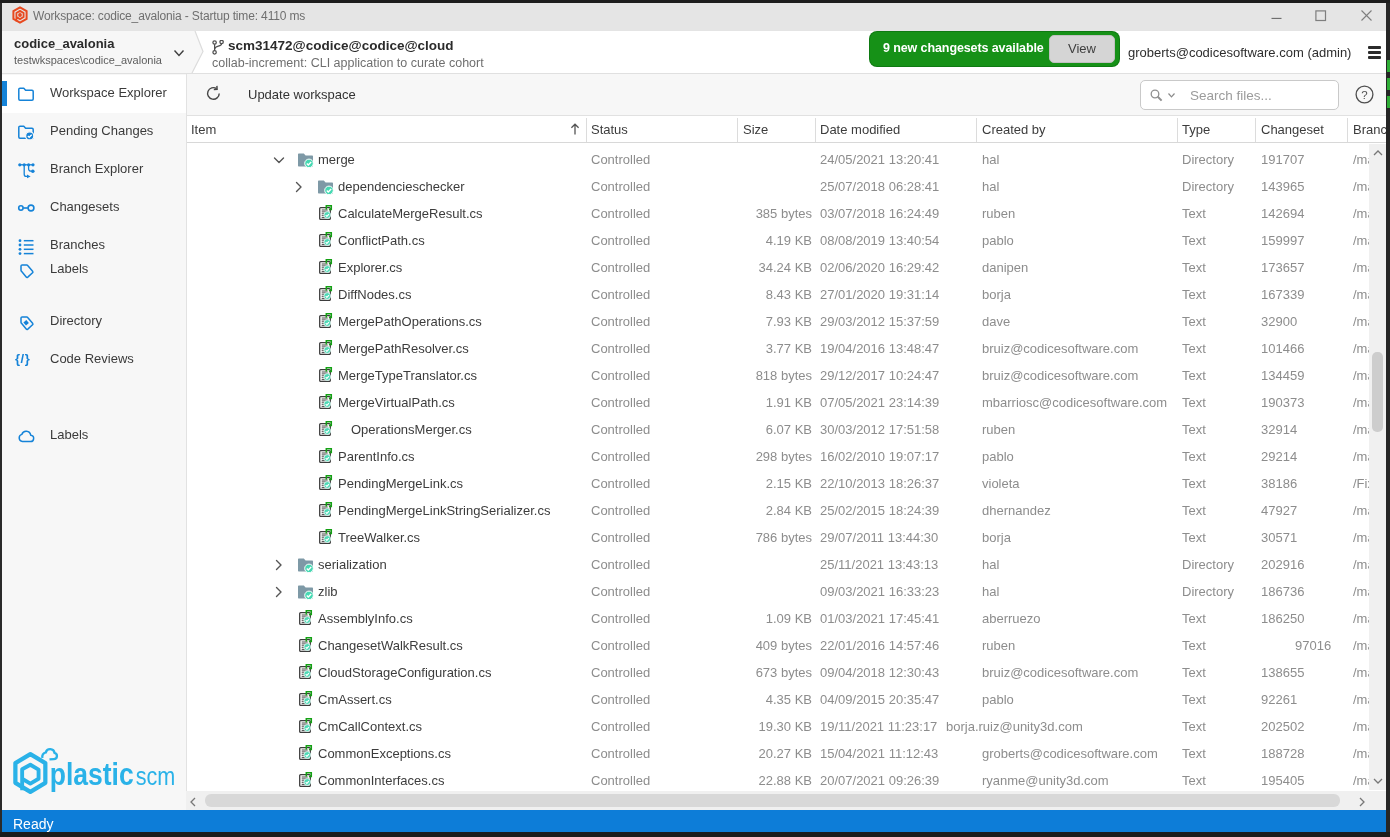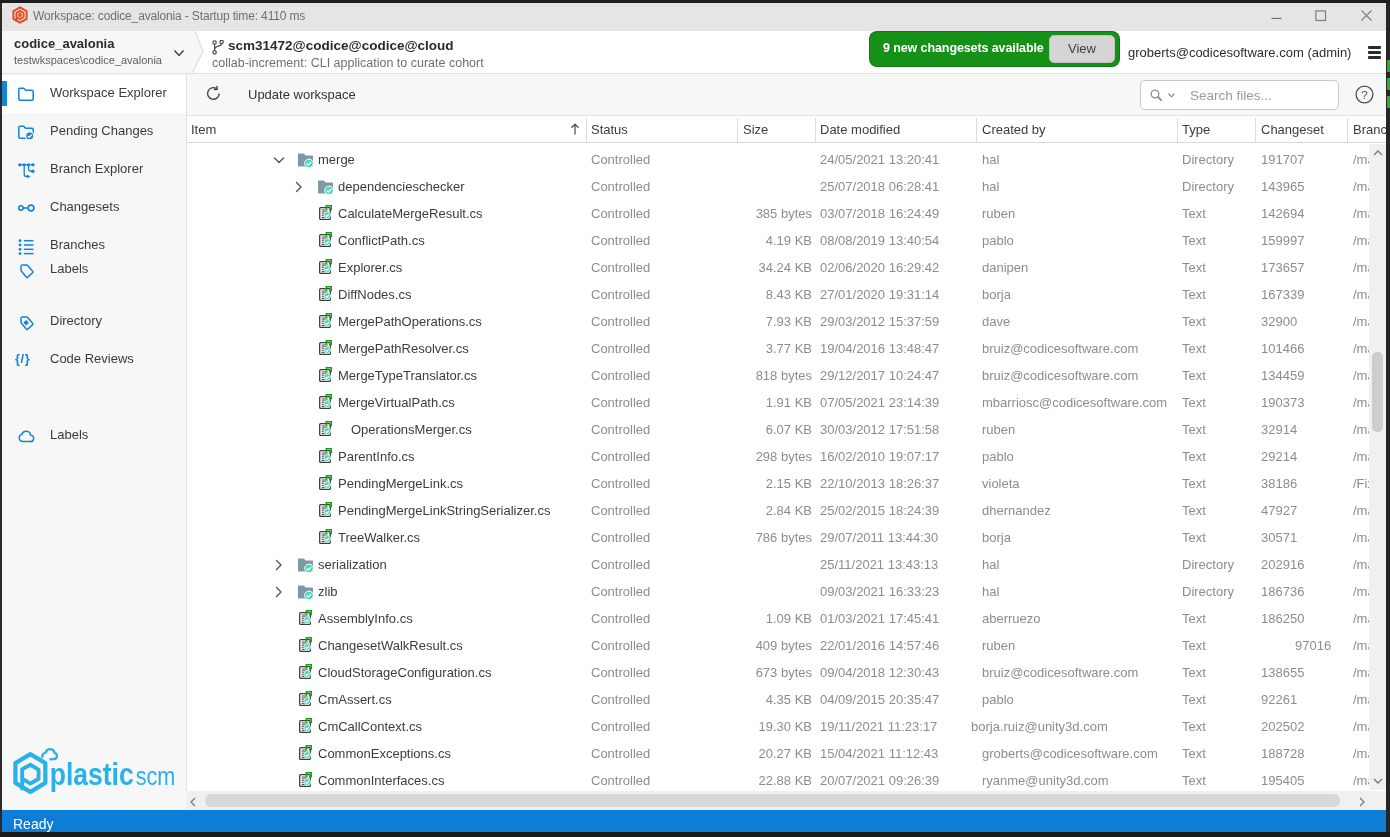--- a/index.html
+++ b/index.html
@@ -607,21 +607,21 @@
       <span class="gc br" style="left:1162px">/ma</span>
     </div>
 <div class="row" style="top:713px">
       <svg class="dico" style="left:108px" viewBox="0 0 14 15">
         <use href="#filet"></use>
       </svg>
       <span class="nm" style="left:127px">CmCallContext.cs</span>
       <span class="gc" style="left:400px">Controlled</span>
       <span class="gc sz">19.30 KB</span>
       <span class="gc" style="left:629px">19/11/2021 11:23:17</span>
-      <span class="gc" style="left:780px">borja.ruiz@unity3d.com</span>
+      <span class="gc" style="left:755px">borja.ruiz@unity3d.com</span>
       <span class="gc" style="left:991px">Text</span>
       <span class="gc" style="left:1070px">202502</span>
       <span class="gc br" style="left:1162px">/ma</span>
     </div>
 <div class="row" style="top:740px">
       <svg class="dico" style="left:108px" viewBox="0 0 14 15">
         <use href="#filet"></use>
       </svg>
       <span class="nm" style="left:127px">CommonExceptions.cs</span>
       <span class="gc" style="left:400px">Controlled</span>

